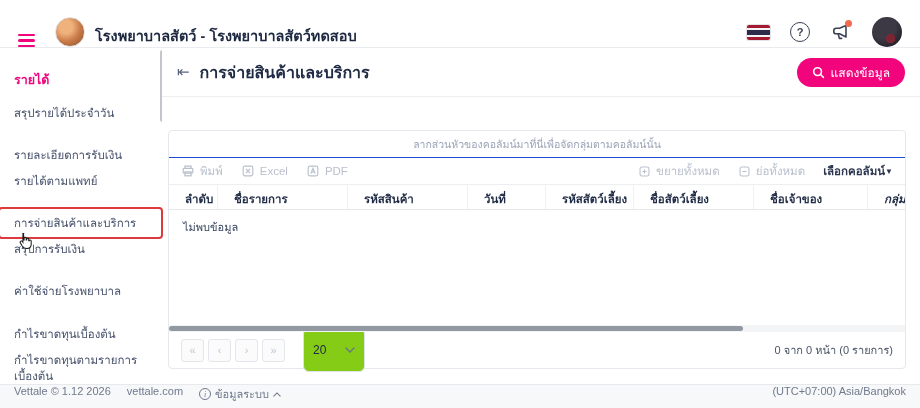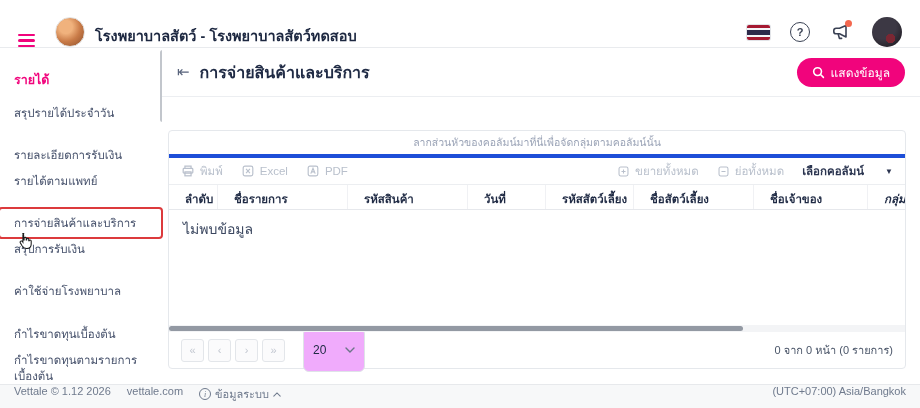--- a/index.html
+++ b/index.html
@@ -44,40 +44,40 @@
   .main { position:absolute; top:48px; left:162px; right:0; bottom:24px; background:#fff; }
   .page-head { height:49px; border-bottom:1px solid #eceef1; display:flex; align-items:center; padding:0 15px; }
   .collapse-ic { font-size:15px; color:#5a657d; margin-right:10px; cursor:pointer; }
   .page-title { font-size:16px; font-weight:bold; color:#202b45; }
   .show-data-btn { margin-left:auto; height:29px; padding:0 15px; border:none; border-radius:15px;
           background:#f1047c; color:#fff; font-size:12px; font-family:inherit; display:flex; align-items:center; gap:6px; cursor:pointer; }
 
   
   .card { margin:33px 14px 0 6px; height:239px; border:1px solid #e5e8ec; border-radius:4px; background:#fff;
           display:flex; flex-direction:column; position:relative; }
-  .group-row { height:27px; border-bottom:4px solid #1d4ed8; display:flex; align-items:center; justify-content:center;
+  .group-row { height:27px; border-bottom:1px solid #1d4ed8; display:flex; align-items:center; justify-content:center;
           font-size:10.5px; color:#9aa3b6; }
   .toolbar { height:27px; border-bottom:1px solid #eceef1; display:flex; align-items:center; padding:0 12px; gap:18px; }
   .tbtn { display:flex; align-items:center; gap:5px; font-size:11.5px; color:#b9c0cc; cursor:default; }
   .tbtn svg { display:block; }
   .tb-right { margin-left:auto; display:flex; align-items:center; gap:18px; }
-  .choose-cols { display:flex; align-items:center; gap:21px; font-size:11.5px; font-weight:bold; color:#2b3550; cursor:pointer; }
+  .choose-cols { display:flex; align-items:center; gap:0; font-size:11.5px; font-weight:bold; color:#2b3550; cursor:pointer; }
   .choose-cols .caret { font-size:8px; }
   .header-row { height:25px; display:flex; border-bottom:1px solid #e6e8ec; background:#fff; }
   .hcell { font-size:11.5px; font-weight:bold; color:#1f2a44; padding:5px 6px 0 16px; border-right:1px solid #f0f1f4;
            white-space:nowrap; overflow:hidden; cursor:pointer; }
   .col0{width:49px;} .col1{width:130px;} .col2{width:120px;} .col3{width:78px;}
   .col4{width:88px;} .col5{width:120px;} .col6{width:114px;} .col7{flex:1; border-right:none;font-style:italic;}
-  .grid-body { flex:1; font-size:14px; color:#3a465f; padding:8px 14px; }
+  .grid-body { flex:1; font-size:11px; color:#3a465f; padding:8px 14px; }
   .hscroll { height:7px; background:#f3f4f6; position:relative; }
   .hscroll .thumb { position:absolute; left:0; top:1px; height:5px; width:78%; border-radius:3px; background:#9399a3; cursor:pointer; }
   .pager { height:36px; display:flex; align-items:center; padding:0 12px; }
   .nav-btn { width:23px; height:23px; margin-right:4px; border:1px solid #e3e6ea; border-radius:3px; background:#fbfbfc;
              color:#c2c7d0; font-size:11px; display:flex; align-items:center; justify-content:center; cursor:default; }
-  .page-size { margin-left:14px; width:62px; height:44px; border:1px solid #dfe3e8; border-radius:6px; background:#f0abfc;
+  .page-size { margin-left:14px; width:62px; height:44px; border:1px solid #dfe3e8; border-radius:6px; background:#84cc16;
              display:flex; align-items:center; justify-content:space-between; padding:0 9px; font-size:12px; color:#202b45; cursor:pointer; }
   .pager-summary { margin-left:auto; font-size:11px; color:#4a5568; }
 
   
   .footer { position:absolute; left:0; right:0; bottom:0; height:24px; background:#f7f8f9; border-top:1px solid #e7e9ec;
             display:flex; align-items:flex-start; padding:0 14px; gap:16px; font-size:11px; color:#6f7a8d; }
   .sysinfo { display:flex; align-items:center; gap:4px; cursor:pointer; }
   .info-ic { width:12px; height:12px; border-radius:50%; border:1px solid #6f7a8d; font-size:8px; display:flex;
              align-items:center; justify-content:center; font-family:"Liberation Serif",serif; font-style:italic; }
   .footer .tz { margin-left:auto; }

